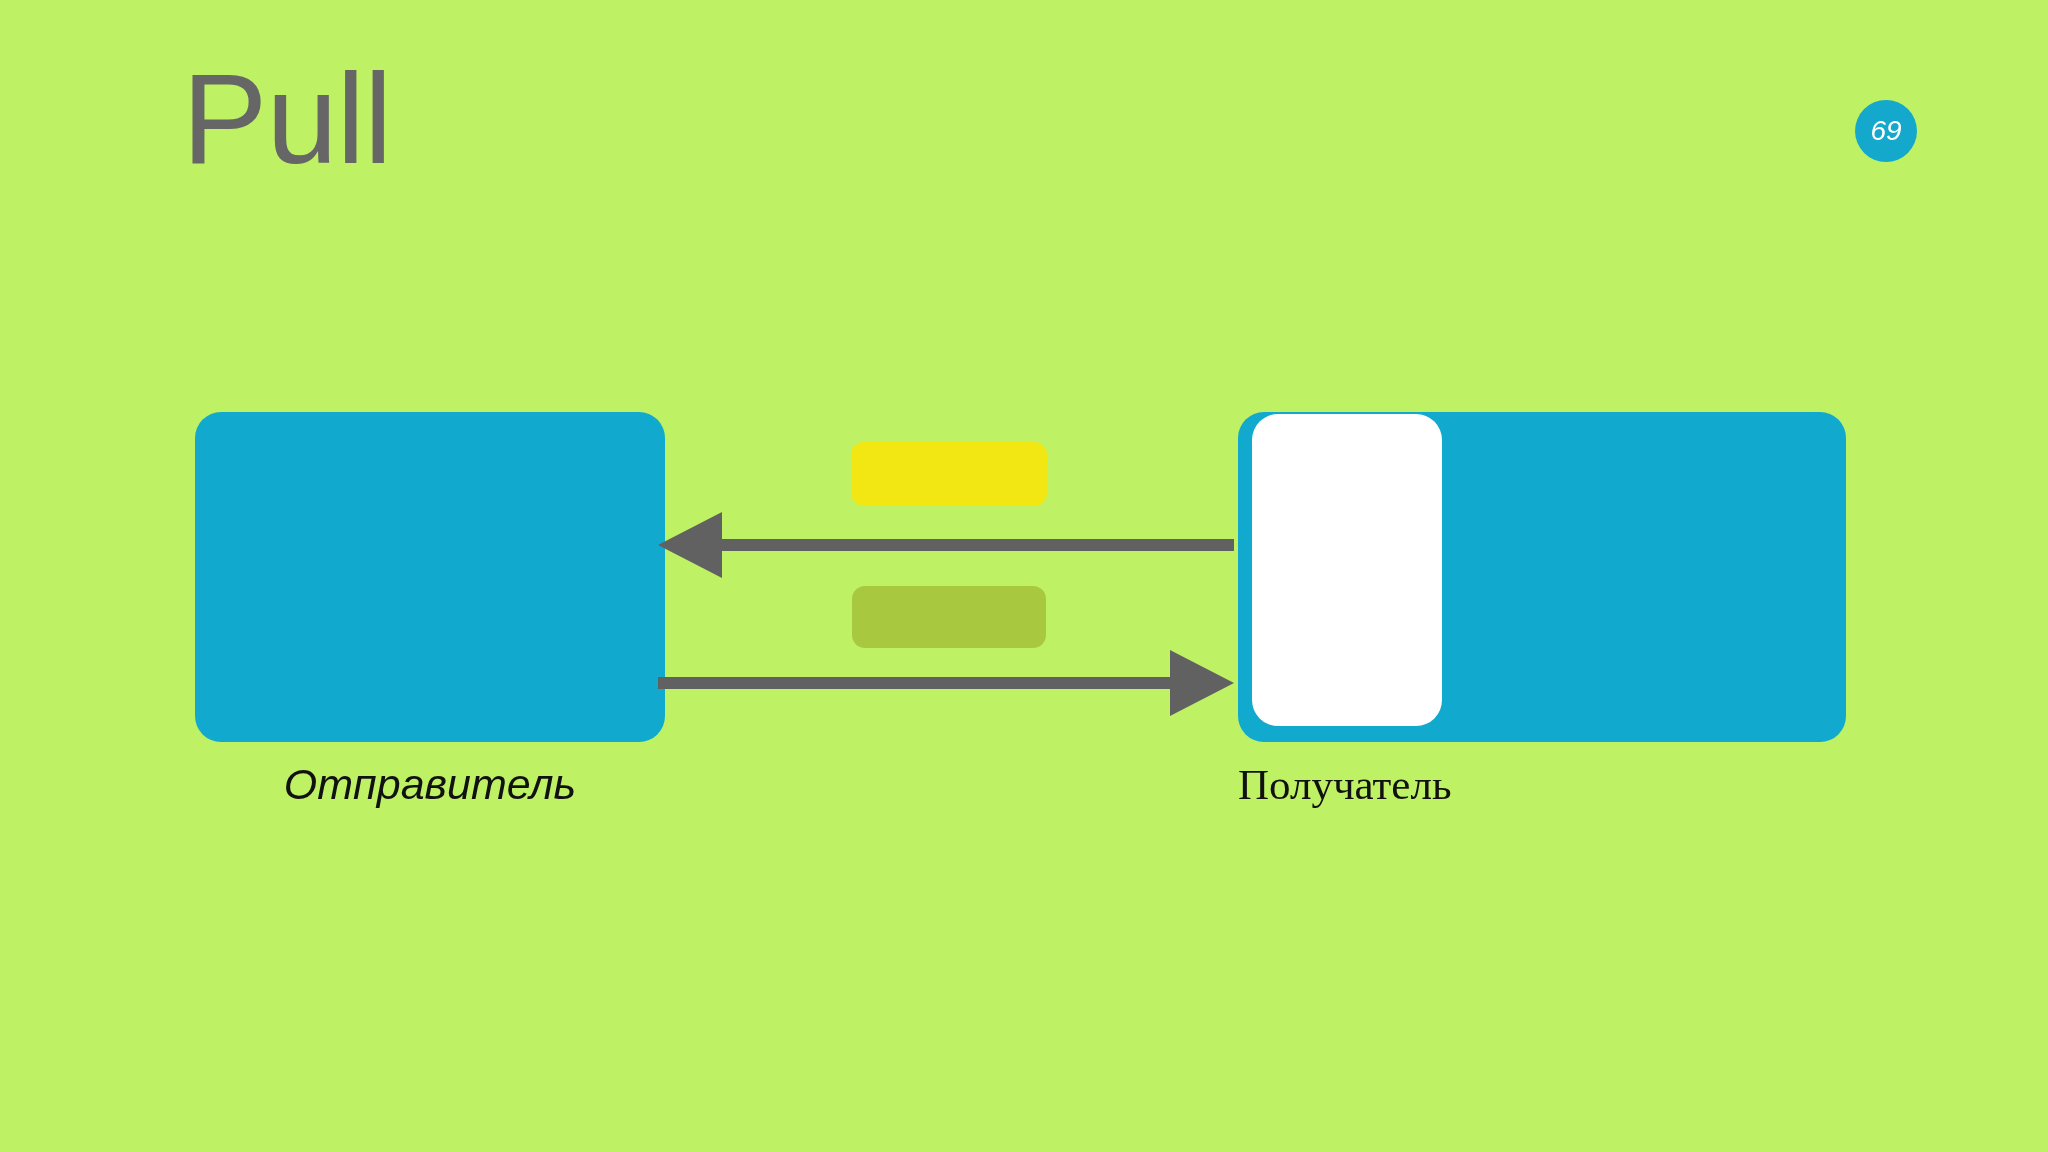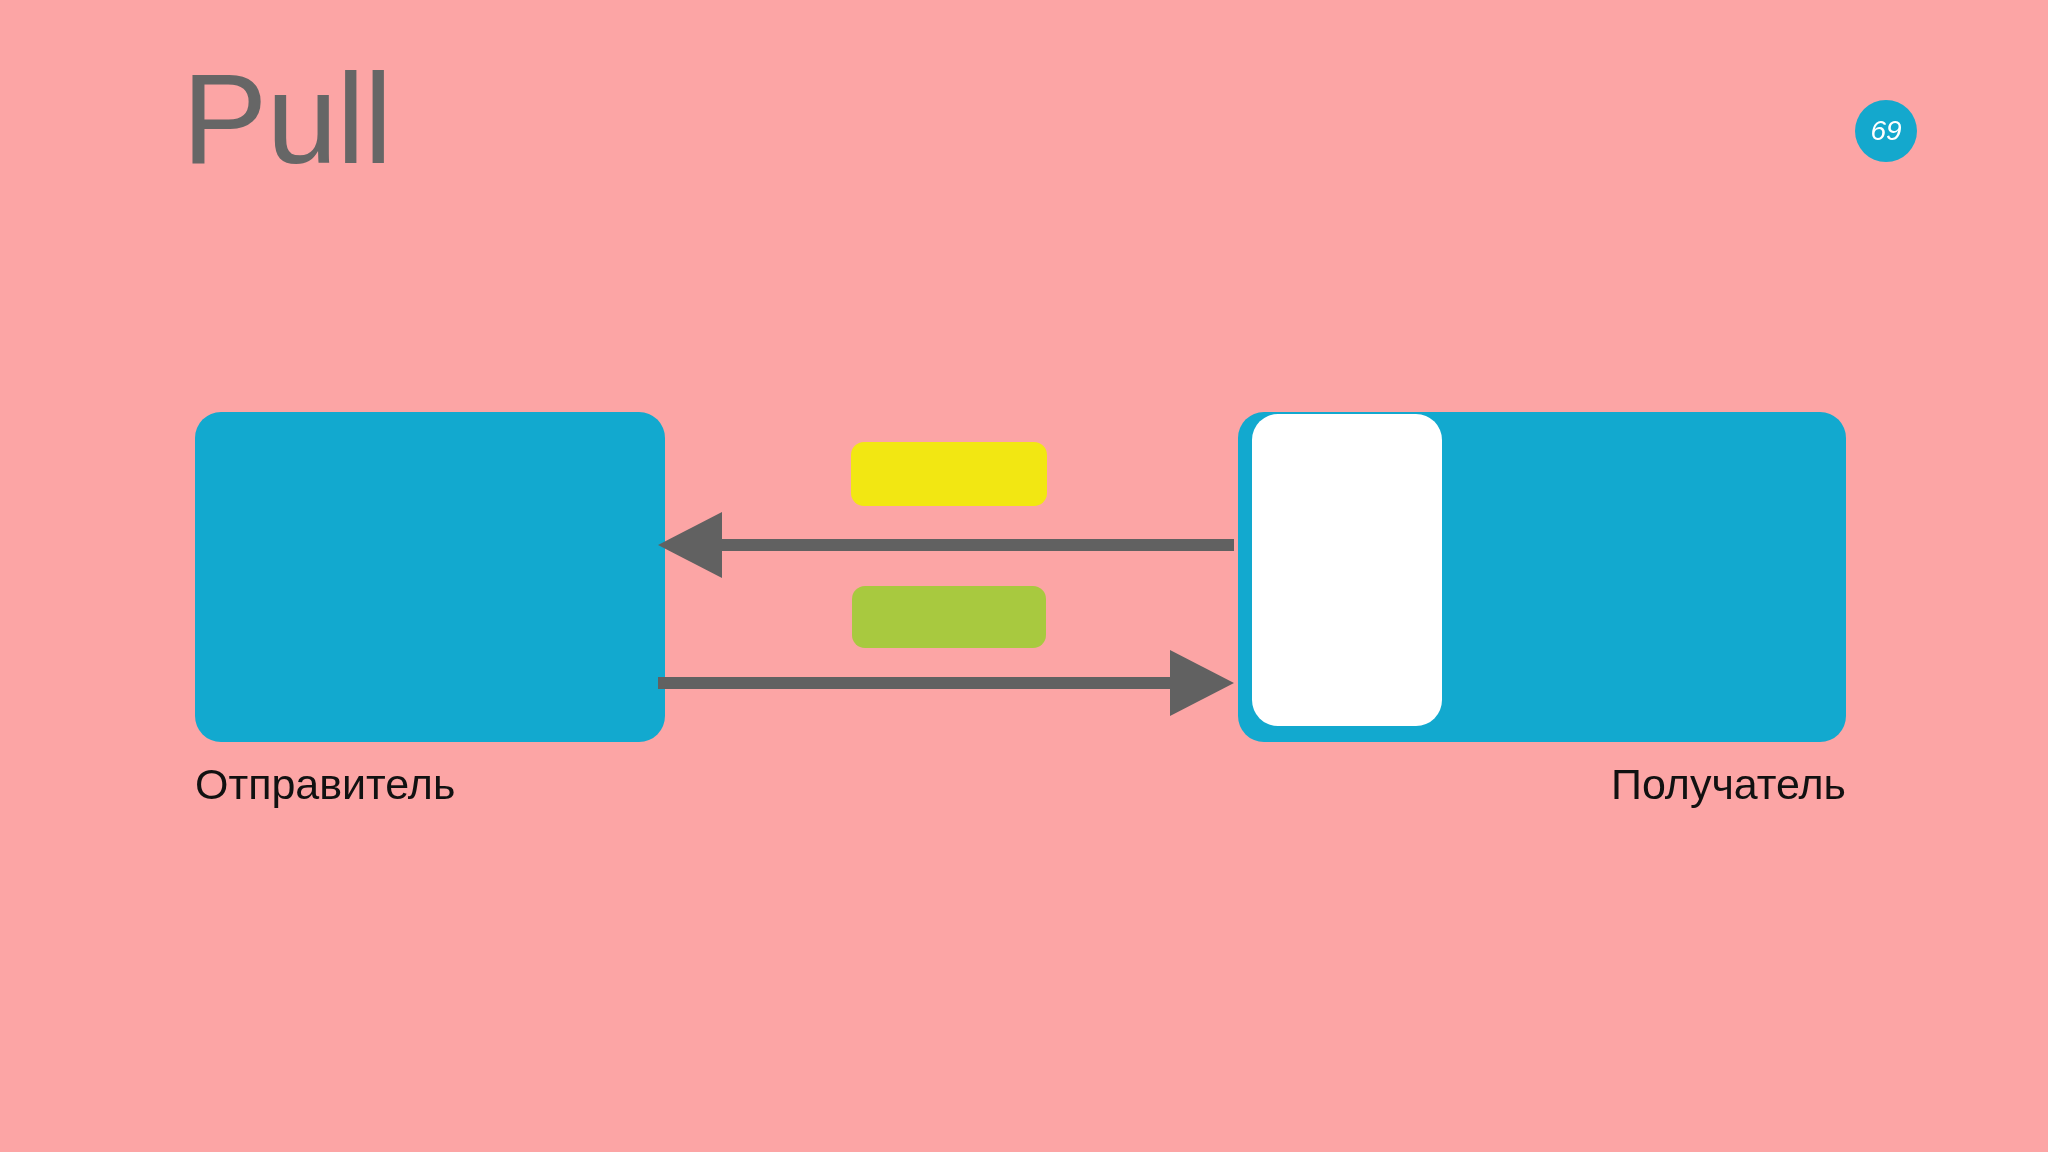--- a/index.html
+++ b/index.html
@@ -11,21 +11,21 @@
     width: 2048px;
     height: 1152px;
     font-family: "Liberation Sans", sans-serif;
     overflow: hidden;
   }
 
   #slide {
     position: relative;
     width: 2048px;
     height: 1152px;
-    background: #fca5a5;
+    background: #bef264;
   }
 
   
   #slide-title {
     position: absolute;
     left: 182px;
     top: 52px;
     font-size: 128px;
     font-weight: 400;
     letter-spacing: -1px;
@@ -69,24 +69,25 @@
     width: 470px;
     height: 330px;
     background: #12a9cf;
     border-radius: 26px;
   }
   #sender-label {
     position: absolute;
     left: 195px;
     top: 760px;
     width: 470px;
-    text-align: left;
+    text-align: center;
     font-size: 43px;
     color: #111111;
     white-space: nowrap;
+    font-style: italic;
   }
 
   
   #receiver-box {
     position: absolute;
     left: 1238px;
     top: 412px;
     width: 608px;
     height: 330px;
     background: #12a9cf;
@@ -99,24 +100,25 @@
     width: 190px;
     height: 312px;
     background: #ffffff;
     border-radius: 26px;
   }
   #receiver-label {
     position: absolute;
     left: 1238px;
     top: 760px;
     width: 608px;
-    text-align: right;
+    text-align: left;
     font-size: 43px;
     color: #111111;
     white-space: nowrap;
+    font-family: Liberation Serif, serif;
   }
 
   
   .msg-bar {
     position: absolute;
     border-radius: 13px;
   }
   #bar-request {
     left: 851px;
     top: 442px;

